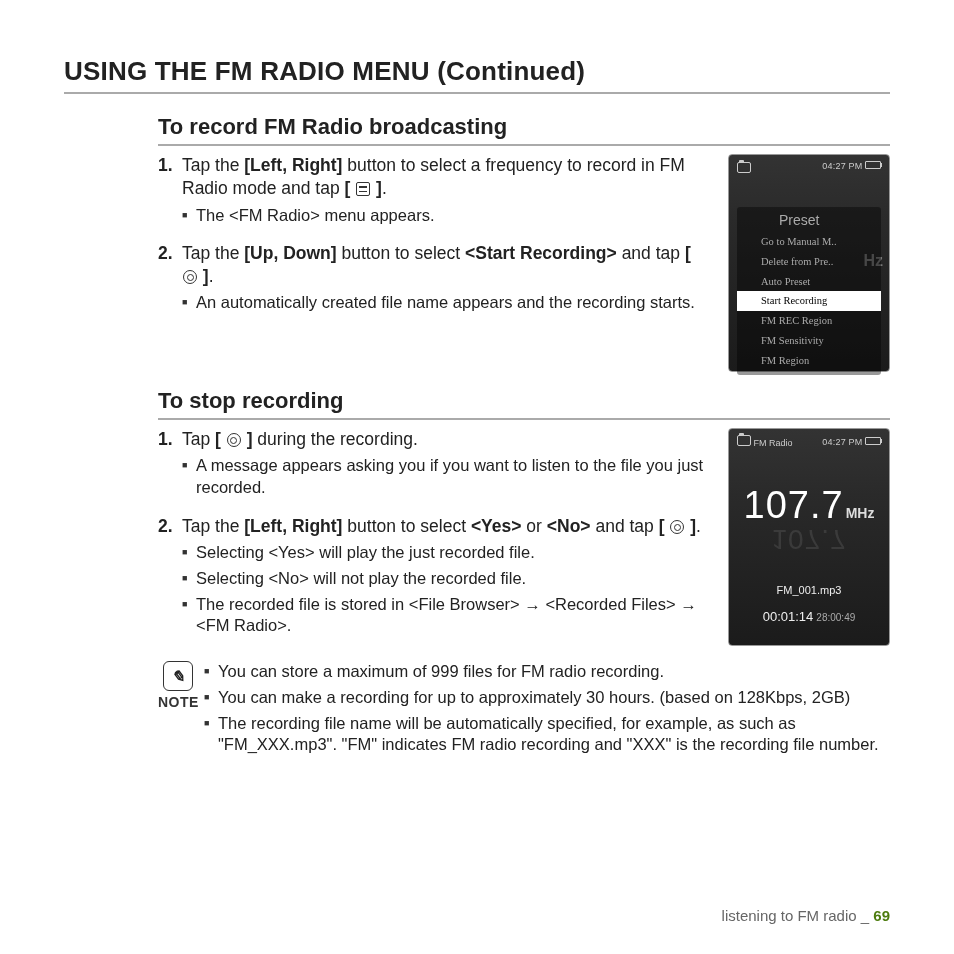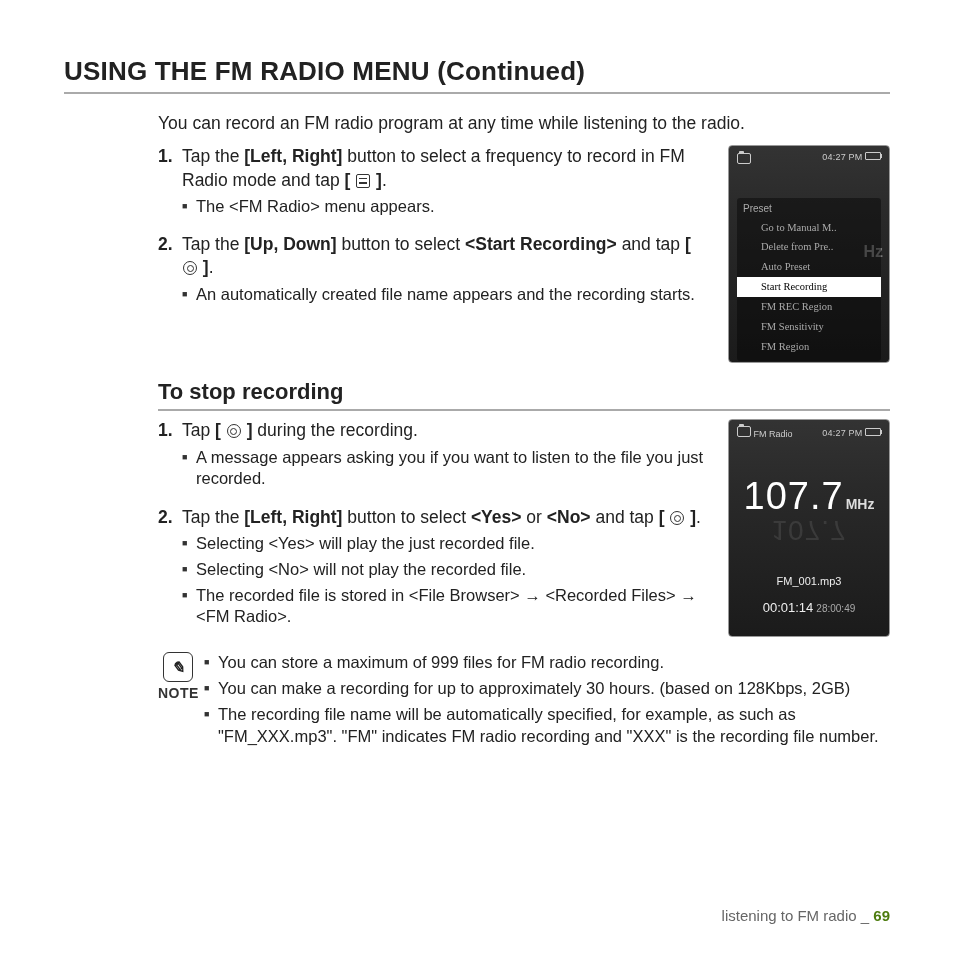--- a/index.html
+++ b/index.html
@@ -86,21 +86,21 @@
   .dev-status .t { letter-spacing:0.2px; }
   .bat { width:14px; height:6px; border:1px solid #ccc; border-radius:1px; position:relative; display:inline-block;}
   .bat::after{content:"";position:absolute;right:-2px;top:1px;width:1.5px;height:4px;background:#ccc;}
   .cam-icon { width:12px; height:9px; border:1px solid #ccc; border-radius:2px; display:inline-block; position:relative;}
   .cam-icon::before{content:"";position:absolute;left:1px;top:-3px;width:5px;height:3px;background:#ccc;border-radius:1px 1px 0 0;}
   .menu-mid {
     position:absolute; left:8px; right:8px; top:52px;
     background: rgba(0,0,0,0.4); border-radius:3px; padding:4px 0;
     font-size:10.5px;
   }
-  .menu-label { font-size:10px; color:#aaa; padding:0 6px 2px; }
+  .menu-label { font-size:14px; color:#aaa; padding:0 6px 2px;margin-left:36px; }
   .mitem { padding: 3px 24px; color:#aaa; white-space:nowrap; overflow:hidden;font-family:Liberation Serif, serif; }
   .mitem.sel { background:#fff; color:#000; }
   .mhz-bg { position:absolute; right:6px; top:95px; font-size:16px; color:#777; font-weight:bold;}
   
   .dev2-center { text-align:center; margin-top:30px; }
   .freq { font-size: 38px; font-weight:300; color:#fff; letter-spacing:1px; }
   .freq-unit { font-size:14px; font-weight:bold; margin-left:2px;}
   .freq-ref { color:#555; transform: scaleY(-1); font-size:28px; opacity:.45; letter-spacing:1px; line-height:.6;}
   .fname { color:#eee; font-size:11px; margin-top:36px; }
   .times { color:#eee; font-size:13px; margin-top:10px; }
@@ -119,21 +119,21 @@
   .footer .pg { font-weight:bold; color:#4d7c0f;}
 </style>
 </head>
 <body>
 
 <div class="page">
 
   <h1 class="main-title">USING THE FM RADIO MENU (Continued)</h1>
 
   <div class="section">
-    <p class="intro">You can record an FM radio program at any time while listening to the radio.</p>
+    <h2 class="sec-title">To record FM Radio broadcasting</h2>
 
     <div class="cols">
       <div class="txtcol">
         <ol class="ol">
           <li class="li">
             <span class="num">1.</span>
             <div class="body">
               <span>Tap the </span><span class="b">[Left, Right]</span><span> button to select a frequency to record in FM Radio mode and tap </span><span class="b">[ <span class="iconbox menu"></span> ]</span><span>.</span>
               <ul class="sub">
                 <li>

